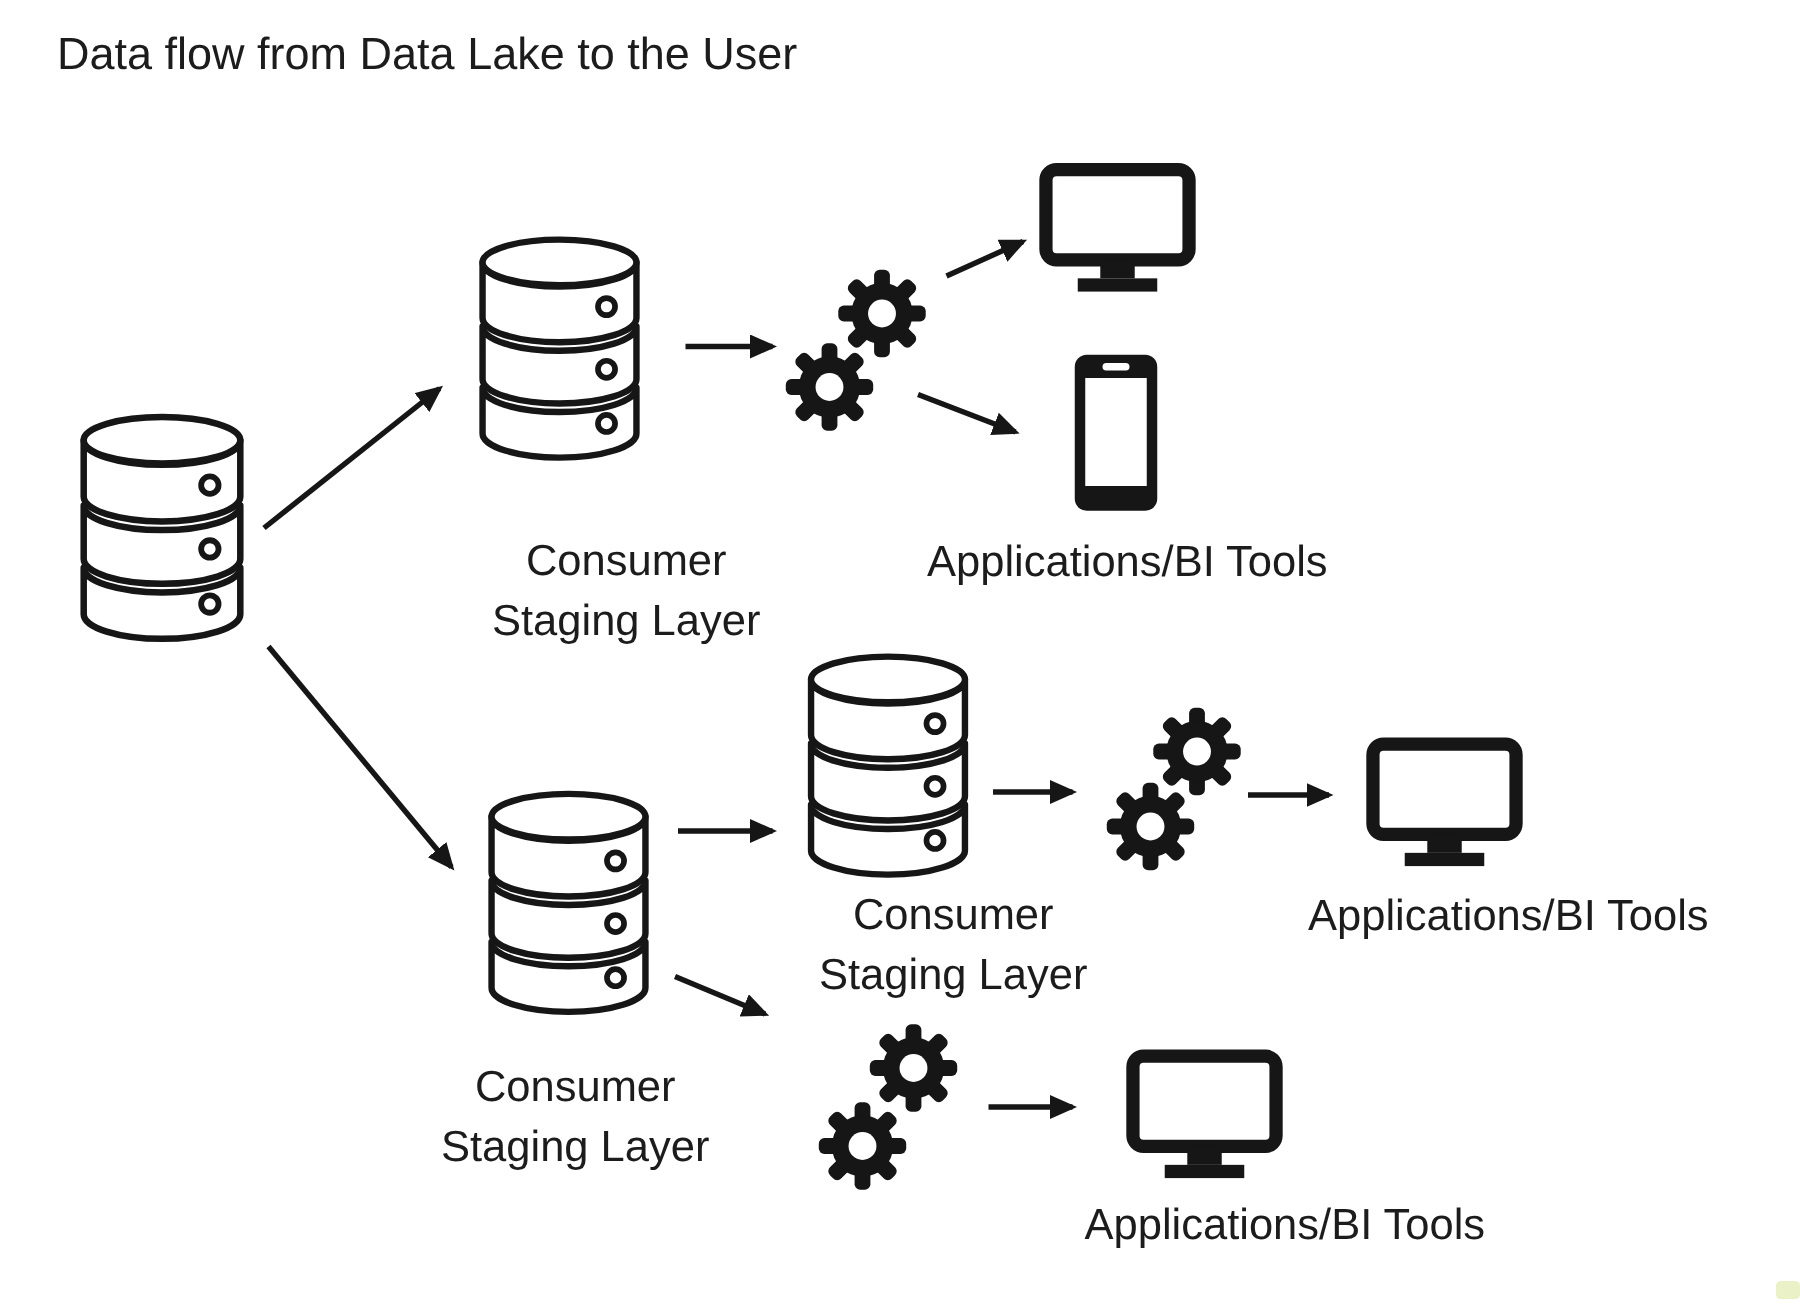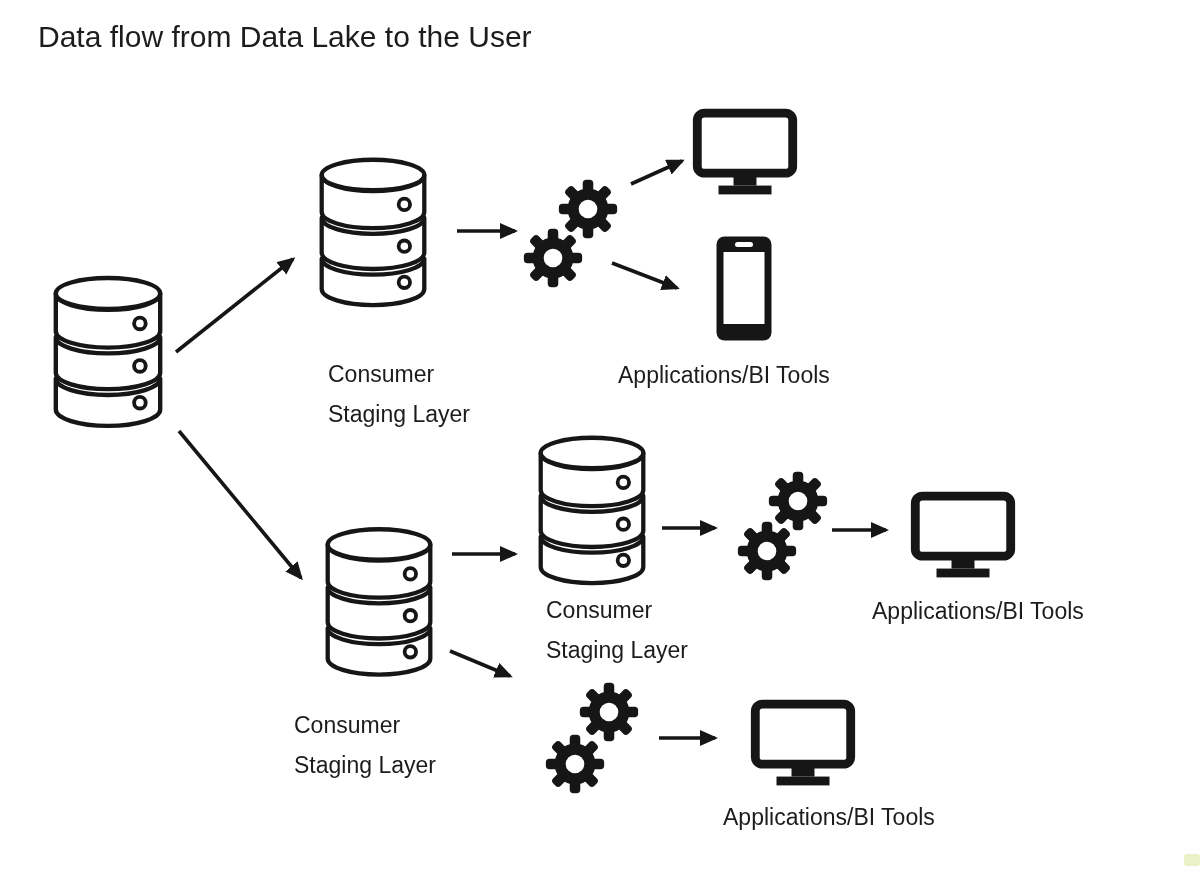--- a/index.html
+++ b/index.html
@@ -4,35 +4,36 @@
 <style>
   html, body { margin: 0; padding: 0; background: #ffffff; }
   .canvas {
     position: relative;
     width: 1200px;
     height: 871px;
     background: #ffffff;
     font-family: "Liberation Sans", sans-serif;
     color: #1c1c1c;
     overflow: hidden;
+    text-align: center;
   }
   .title {
     position: absolute;
     left: 38px;
     top: 19px;
     margin: 0;
     font-size: 30px;
     font-weight: 400;
     line-height: 36px;
     white-space: nowrap;
     color: #1c1c1c;
   }
   .label {
     position: absolute;
-    font-size: 23px;
+    font-size: 29px;
     line-height: 34px;
     white-space: nowrap;
     color: #1c1c1c;
   }
   .label.two-line { line-height: 40px; }
   .label span { display: block; }
   .icon { position: absolute; color: #161616; display: block; }
   .arrows { position: absolute; left: 0; top: 0; width: 1200px; height: 871px; }
   .arrows line { stroke: #161616; stroke-width: 3.6; }
   .corner-artifact {

